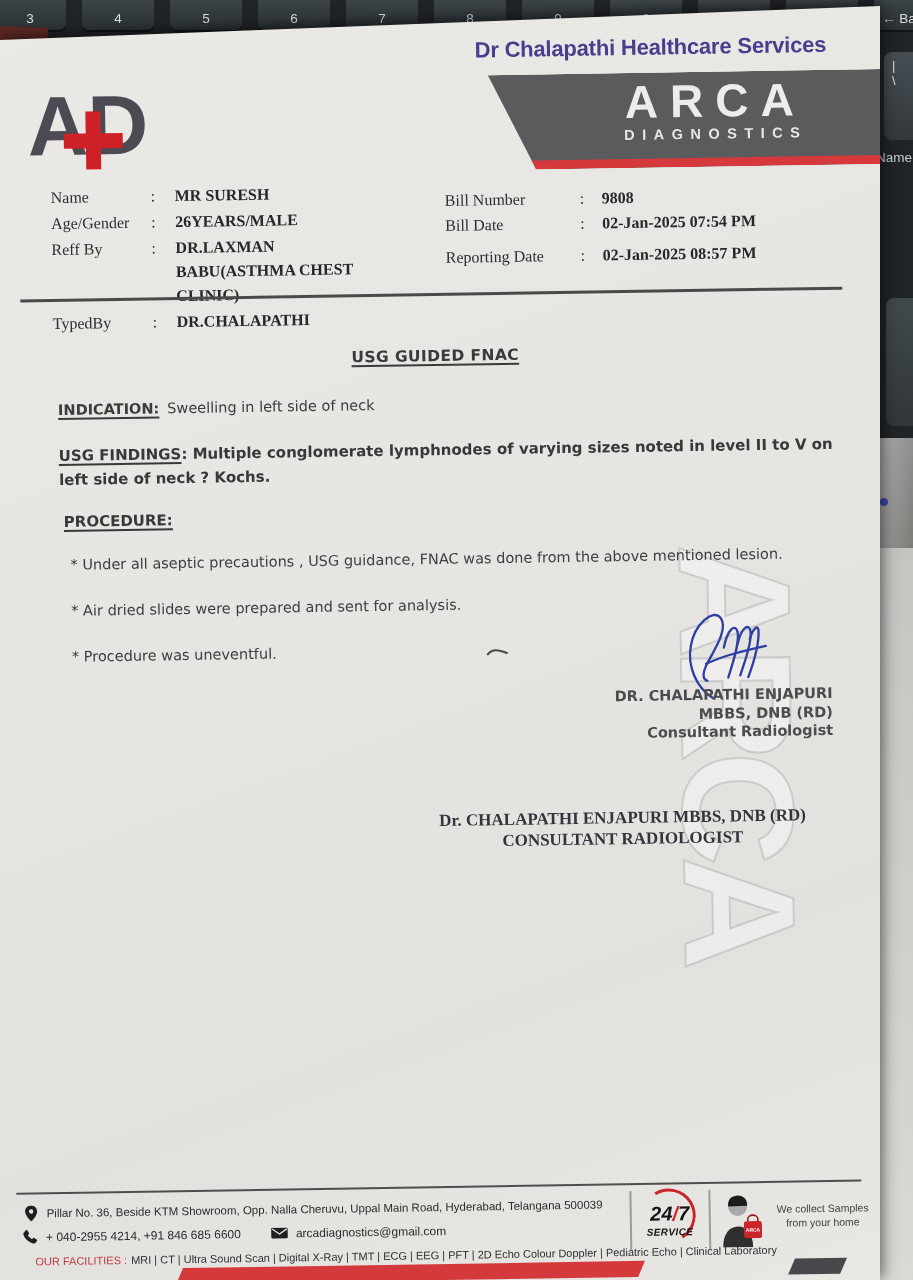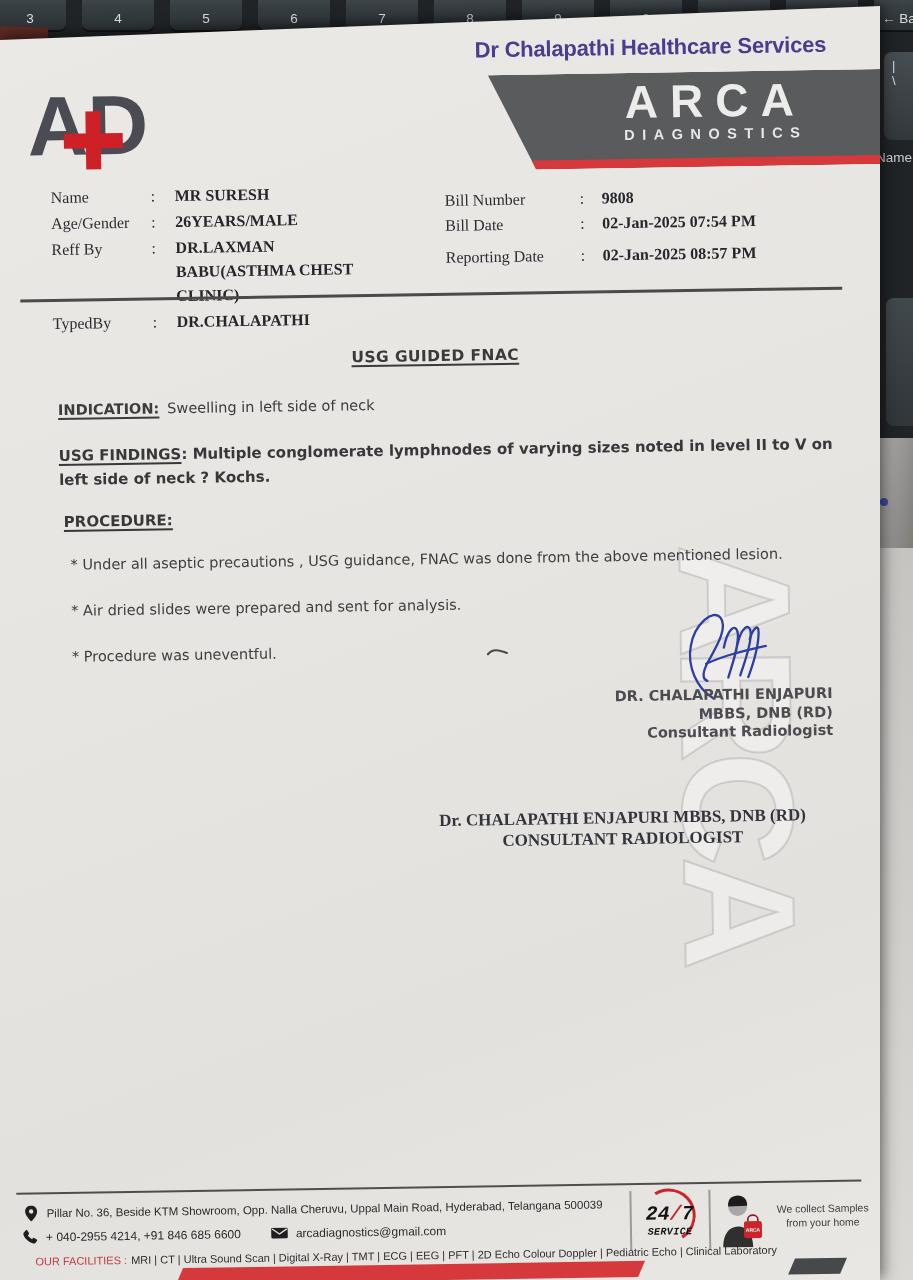--- a/index.html
+++ b/index.html
@@ -72,21 +72,21 @@
   
   .watermark{position:absolute;left:645px;top:548px;height:640px;writing-mode:vertical-rl;font-weight:700;font-size:158px;letter-spacing:-10px;color:rgba(255,255,255,0.38);-webkit-text-stroke:2px rgba(125,125,125,0.26);font-family:"Liberation Sans",sans-serif;}
 
   
   .footer-line{position:absolute;top:1186px;left:8px;width:845px;height:2px;background:#4e4e4e;}
   .addr-row{position:absolute;top:1199px;left:16px;display:flex;align-items:center;gap:9px;font-size:11.5px;color:#2b2b2b;}
   .phone-row{position:absolute;top:1223px;left:14px;display:flex;align-items:center;gap:8px;font-size:12px;color:#2b2b2b;}
   .email-wrap{display:flex;align-items:center;gap:8px;margin-left:22px;}
   .vdiv{position:absolute;top:1194px;width:2px;height:60px;background:#9b9b9b;}
   .vdiv1{left:621px;} .vdiv2{left:700px;}
-  .badge247{position:absolute;left:629px;top:1195px;width:64px;height:58px;font-family:Liberation Mono, monospace;}
+  .badge247{position:absolute;left:629px;top:1195px;width:64px;height:58px;}
   .badge-arc{position:absolute;left:4px;top:-3px;width:54px;height:54px;border:3px solid #c9252b;border-radius:50%;border-left-color:transparent;border-bottom-color:transparent;transform:rotate(14deg);box-sizing:border-box;}
   .badge-num{position:relative;top:11px;text-align:center;font-style:italic;font-weight:800;font-size:20px;color:#131313;}
   .badge-slash{color:#c9252b;}
   .badge-service{position:relative;top:12px;text-align:center;font-style:italic;font-weight:800;font-size:10px;letter-spacing:.4px;color:#131313;}
   .courier{position:absolute;left:708px;top:1196px;}
   .collect{position:absolute;left:760px;top:1207px;width:108px;text-align:center;font-size:10.5px;line-height:14px;color:#3e3e3e;}
   .facilities{position:absolute;top:1249px;left:26px;font-size:11px;white-space:nowrap;color:#2e2e2e;}
   .facilities .red{color:#c03a40;margin-right:4px;}
   .band-red{position:absolute;top:1264px;left:170px;width:462px;height:16px;background:#d5393c;transform:skewX(-24deg);}
   .band-gray{position:absolute;top:1264px;left:782px;width:52px;height:16px;background:#47484b;transform:skewX(-24deg);}

